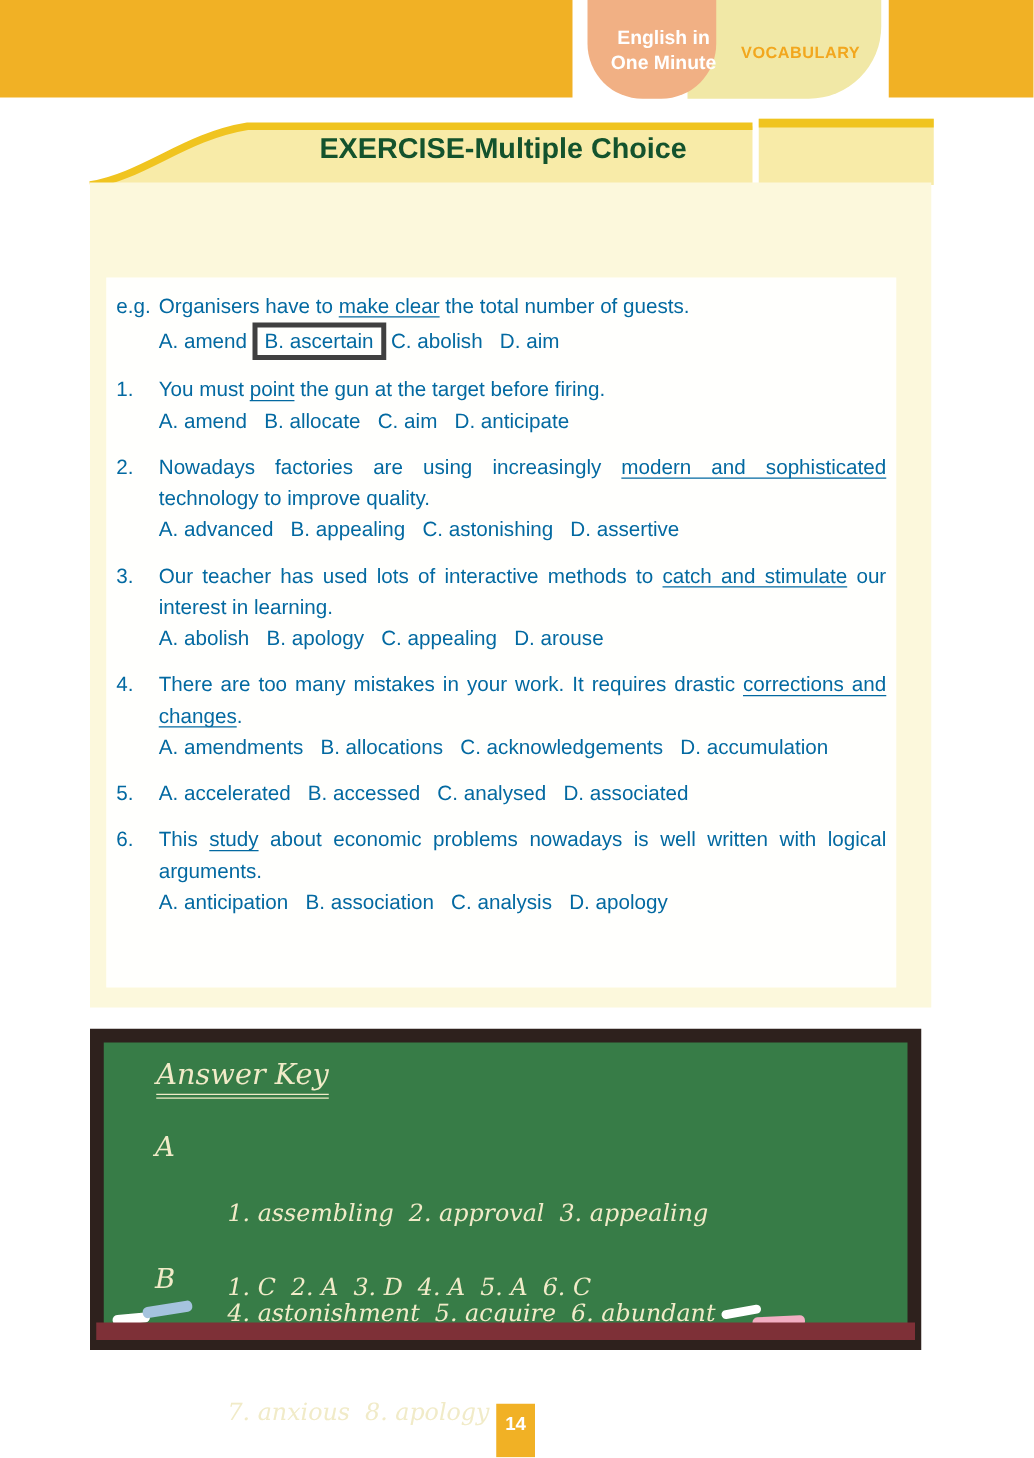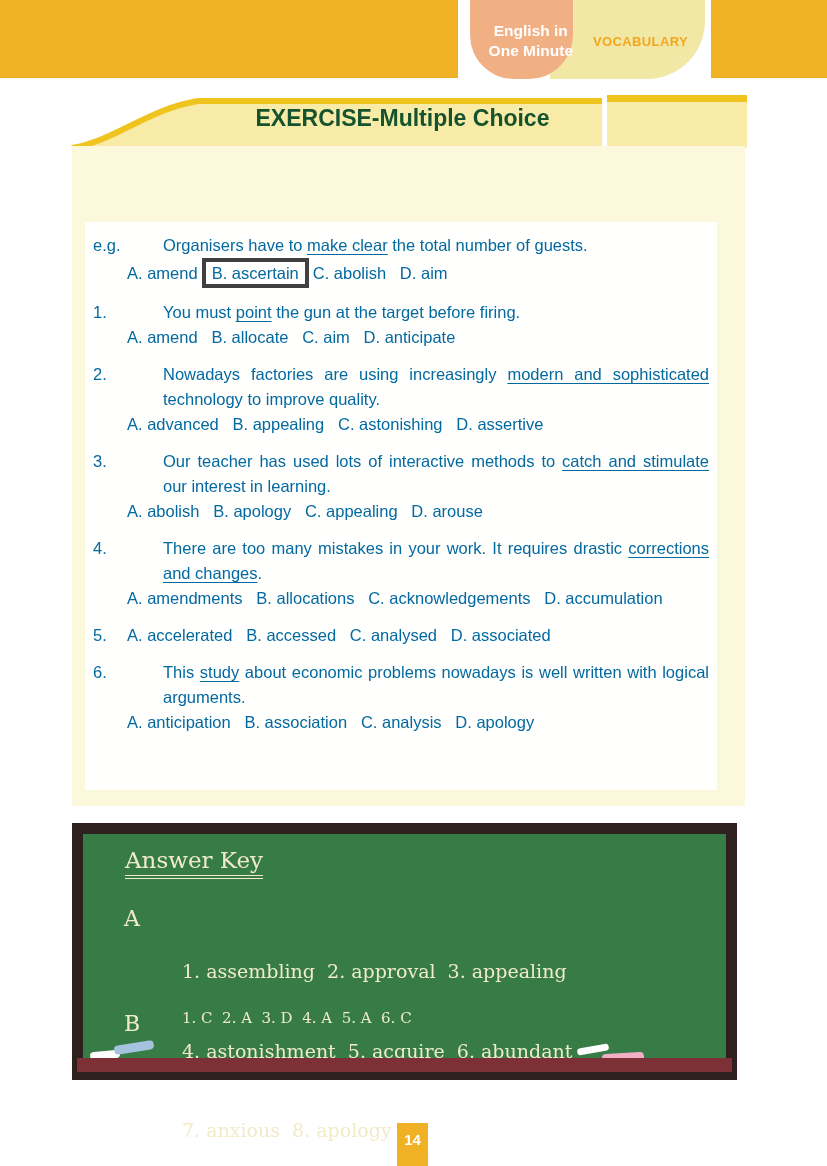--- a/index.html
+++ b/index.html
@@ -39,34 +39,34 @@
     color:#2A2520;font-weight:bold;font-size:17.5px;line-height:26px;text-align:justify;
   }
   .white-box{
     position:absolute;left:13px;top:76px;width:632px;height:568px;
     background:#FFFFFD;padding:11px 8px 8px 8px;box-sizing:border-box;overflow:hidden;
     color:#0369a1;font-size:16.5px;line-height:25px;
   }
   .q-row{display:flex;margin-bottom:12px;}
   .q-num{width:34px;flex:0 0 34px;}
   .q-body{flex:1;min-width:0;}
-  .sentence{text-align:justify;margin-left:36px;}
+  .sentence{text-align:justify;}
   .options{white-space:pre;}
   .u{ text-decoration:underline;text-decoration-thickness:1px;text-underline-offset:3px;}
   .boxed{border:4px solid #404040;padding:0 6px;margin:0 4px;display:inline-block;line-height:22px;}
   
   .chalkboard{position:absolute;left:72px;top:823px;width:665px;height:257px;background:#2E211D;}
   .board-green{position:absolute;left:11px;top:11px;width:643px;height:235px;background:#377C47;}
-  .chalk{font-family:"DejaVu Serif",serif;color:#F1EBC8;}
+  .chalk{font-family:"DejaVu Serif",serif;font-style:italic;color:#F1EBC8;}
   .ak-title{position:absolute;left:53px;top:24px;font-size:23px;}
   .ak-title span{border-bottom:4px double #F1EBC8;padding-bottom:2px;}
   .ak-label-a{position:absolute;left:52px;top:83px;font-size:22px;}
   .ak-lines-a{position:absolute;left:110px;top:82px;font-size:19px;line-height:26.5px;white-space:pre;}
   .ak-label-b{position:absolute;left:52px;top:188px;font-size:22px;}
-  .ak-lines-b{position:absolute;left:110px;top:186px;font-size:15px;white-space:pre;}
+  .ak-lines-b{position:absolute;left:110px;top:196px;font-size:19px;white-space:pre;}
   .tray{position:absolute;left:5px;right:5px;bottom:8px;height:14px;background:#7E3037;}
   .chalk-piece{position:absolute;border-radius:4px;}
   .chalk-white-l{left:18px;top:228px;width:30px;height:8px;background:#ffffff;transform:rotate(-5deg);}
   .chalk-blue-l{left:42px;top:220px;width:40px;height:9px;background:#A5C3DE;transform:rotate(-9deg);}
   .chalk-white-r{left:505px;top:223px;width:32px;height:7px;background:#ffffff;transform:rotate(-10deg);}
   .chalk-pink-r{left:530px;top:230px;width:42px;height:9px;background:#F2AFC3;transform:rotate(-3deg);}
   
   .page-tab{
     position:absolute;left:397px;top:1123px;width:31px;height:43px;background:#F1B125;
     color:#ffffff;font-weight:bold;font-size:15px;text-align:center;

